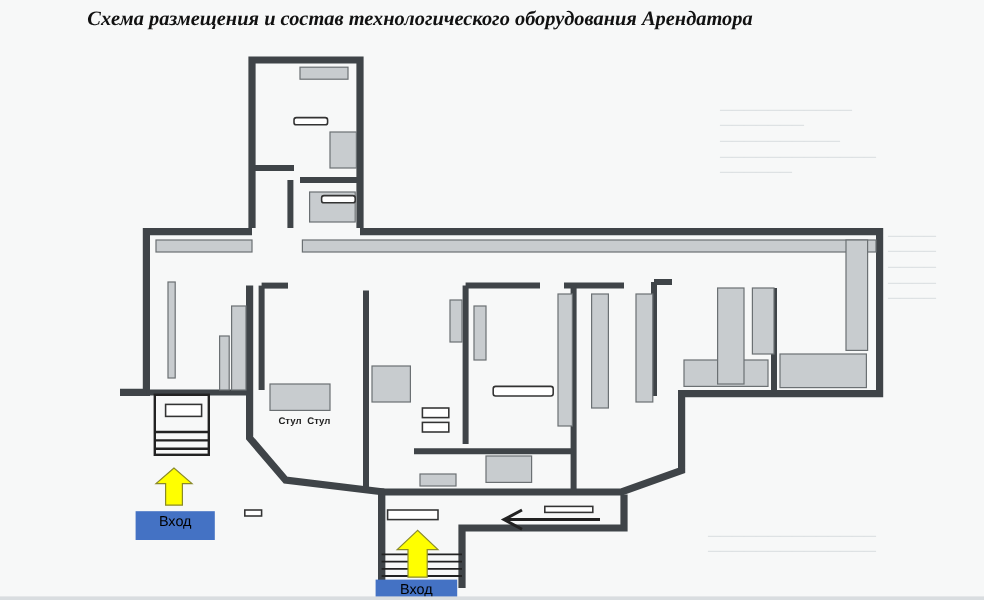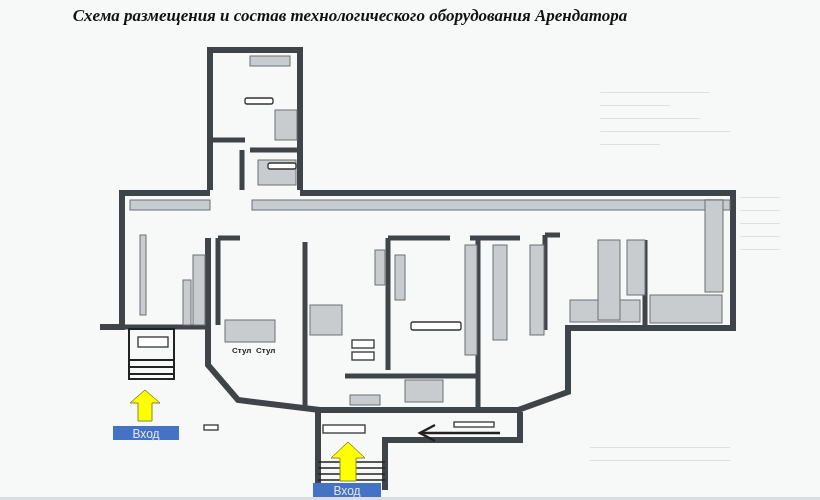--- a/index.html
+++ b/index.html
@@ -1,20 +1,20 @@
 <!DOCTYPE html>
 <html><head>
 <meta charset="utf-8">
 <style>
   html, body { margin:0; padding:0; }
   body { width:820px; height:500px; background:#f7f8f8; position:relative; overflow:hidden; font-family:"Liberation Serif", serif; }
   .title { position:absolute; left:0; top:6px; width:700px; text-align:center; font-family:"Liberation Serif", serif; font-style:italic; font-weight:bold; font-size:17px; color:#111; }
   .bg-ghost { position:absolute; color:#c9cfd3; font-size:10px; font-family:"Liberation Serif", serif; line-height:13px; white-space:nowrap; }
   svg.plan { position:absolute; left:0; top:0; }
-  .entry-label { position:absolute; background:#4472c4; color:#e5e5e5; font-family:"Liberation Sans", sans-serif; font-size:12px; text-align:center; line-height:16px; height:14px; }
+  .entry-label { position:absolute; background:#4472c4; color:#000000; font-family:"Liberation Sans", sans-serif; font-size:12px; text-align:center; line-height:16px; height:24px; }
   .footer-line { position:absolute; left:0; top:497px; width:820px; height:3px; background:#d9dde0; }
 </style>
 </head>
 <body>
 
 <div class="title">Схема размещения и состав технологического оборудования Арендатора</div>
 
 <div class="bg-ghost" style="left:600px;top:85px;">―――――――――――<br>―――――――<br>――――――――――<br>―――――――――――――<br>――――――</div>
 <div class="bg-ghost" style="left:740px;top:190px;">――――<br>――――<br>――――<br>――――<br>――――</div>
 <div class="bg-ghost" style="left:590px;top:440px;">――――――――――――――<br>――――――――――――――</div>

